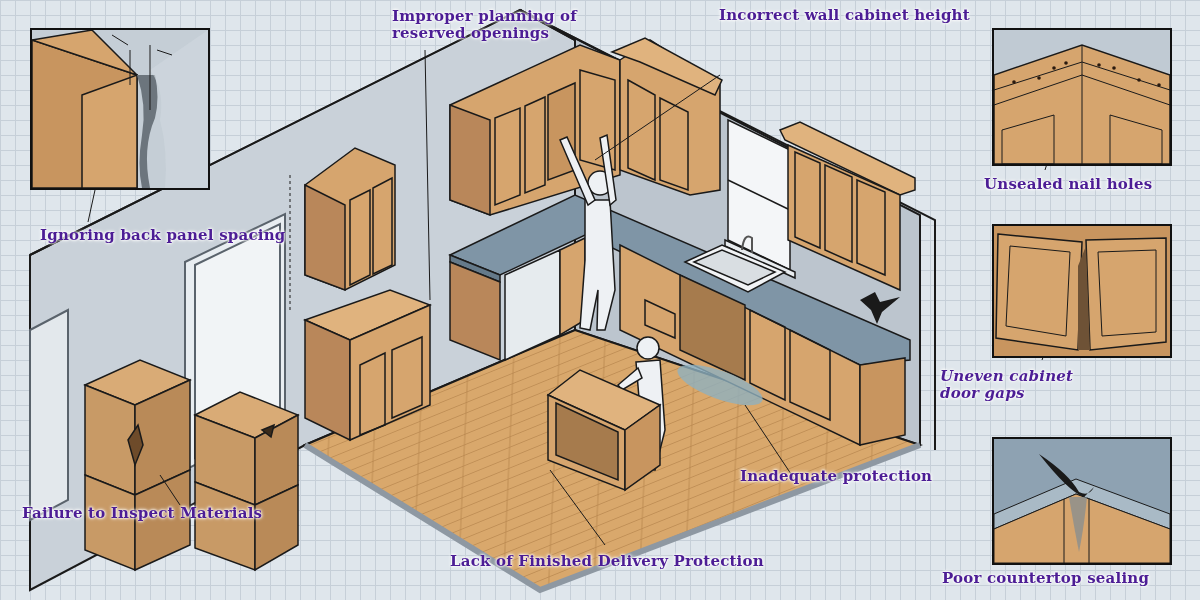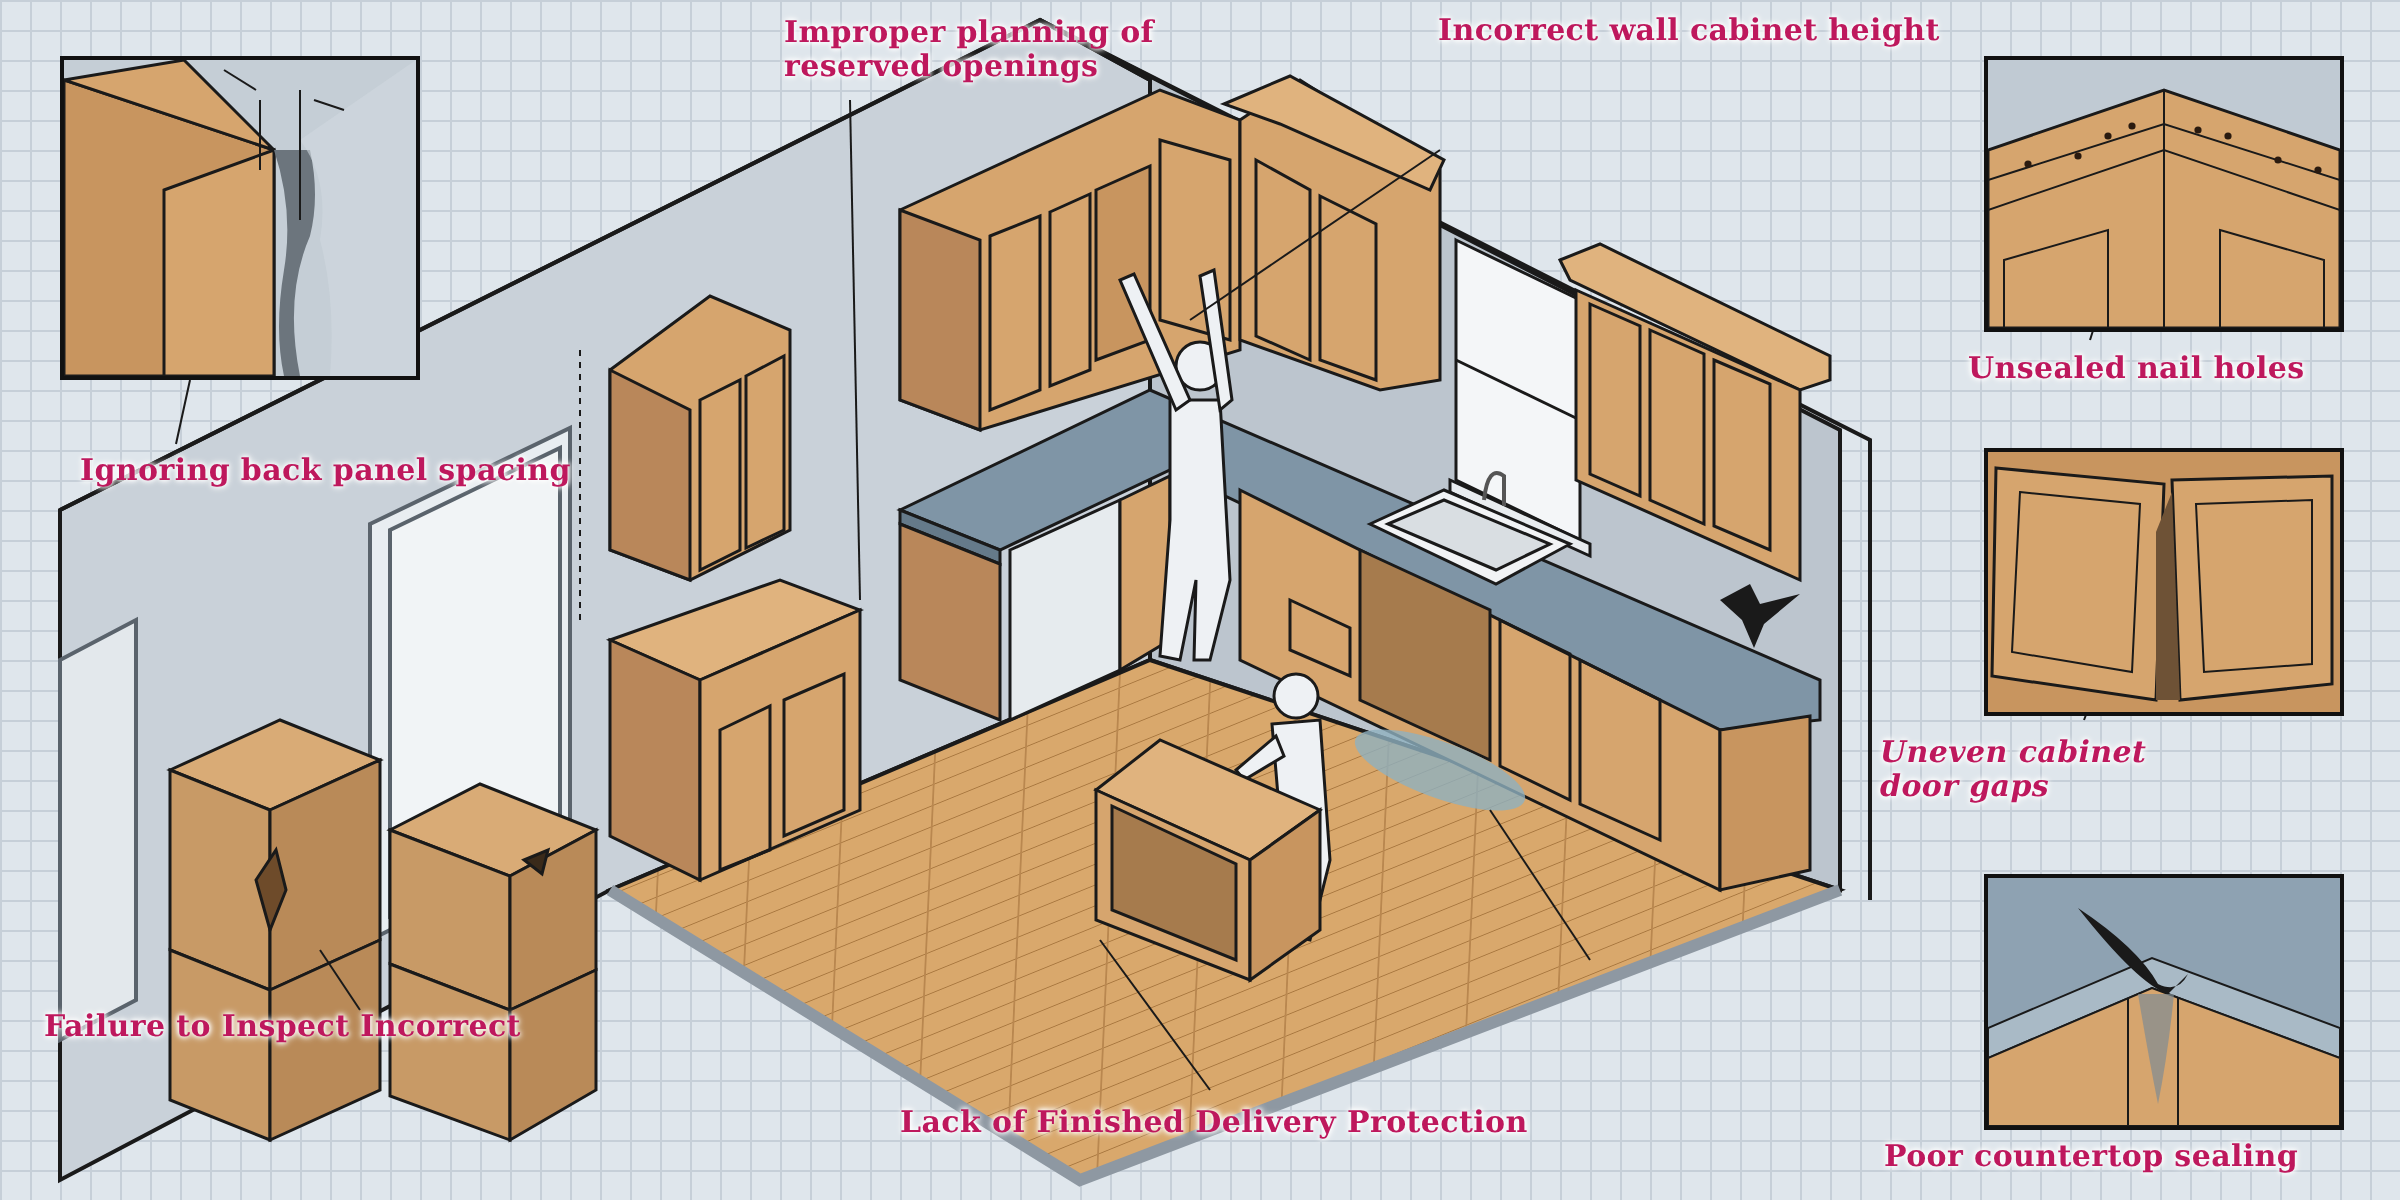--- a/index.html
+++ b/index.html
@@ -10,21 +10,21 @@
       linear-gradient(#c6cfd8 1px, transparent 1px),
       linear-gradient(90deg, #c6cfd8 1px, transparent 1px),
       linear-gradient(#b4bec8 1px, transparent 1px),
       linear-gradient(90deg, #b4bec8 1px, transparent 1px);
     background-size: 15px 15px, 15px 15px, 75px 75px, 75px 75px;
     font-family: "DejaVu Serif", "Liberation Serif", serif;
   }
   #scene { position: absolute; left: 0; top: 0; }
   .label {
     position: absolute; font-family: "DejaVu Serif", "Liberation Serif", serif;
-    font-weight: bold; font-size: 15px; line-height: 17px; color: #be185d;
+    font-weight: bold; font-size: 15px; line-height: 17px; color: #4c1d95;
     text-shadow: 0 0 2px #fff, 0 0 3px #fff, 0 0 4px #fff; white-space: nowrap;
     letter-spacing: 0.2px;
   }
   .inset {
     position: absolute; border: 2px solid #111; overflow: hidden; background: #b8c4cf;
   }
   .inset svg { display: block; }
 </style>
 </head>
 <body>
@@ -237,18 +237,19 @@
   <div>reserved openings</div>
 </div>
 <div class="label" style="left:719px;top:7px;">Incorrect wall cabinet height</div>
 <div class="label" style="left:40px;top:227px;">Ignoring back panel spacing</div>
 <div class="label" style="left:984px;top:176px;">Unsealed nail holes</div>
 <div class="label" style="left:940px;top:368px;font-style:italic;">
   <div>Uneven cabinet</div>
   <div>door gaps</div>
 </div>
 <div class="label" style="left:740px;top:468px;">
+  <div>Inadequate protection</div>
 </div>
 <div class="label" style="left:942px;top:570px;">Poor countertop sealing</div>
 <div class="label" style="left:450px;top:553px;">Lack of Finished Delivery Protection</div>
 <div class="label" style="left:22px;top:505px;">
-  <div>Failure to Inspect Incorrect</div>
+  <div>Failure to Inspect Materials</div>
 </div>
 
 </body></html>

